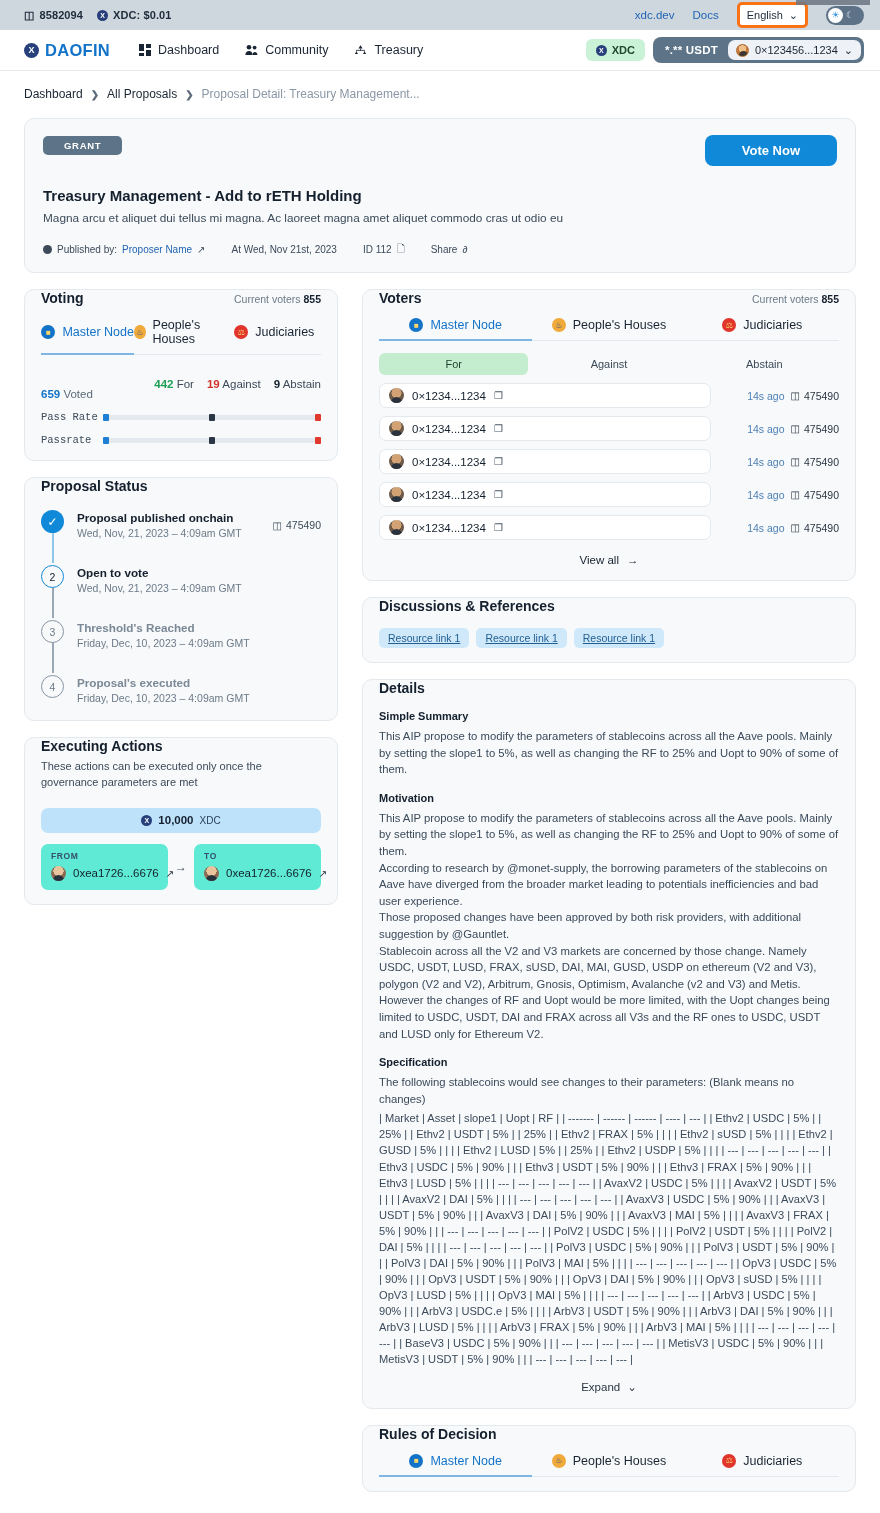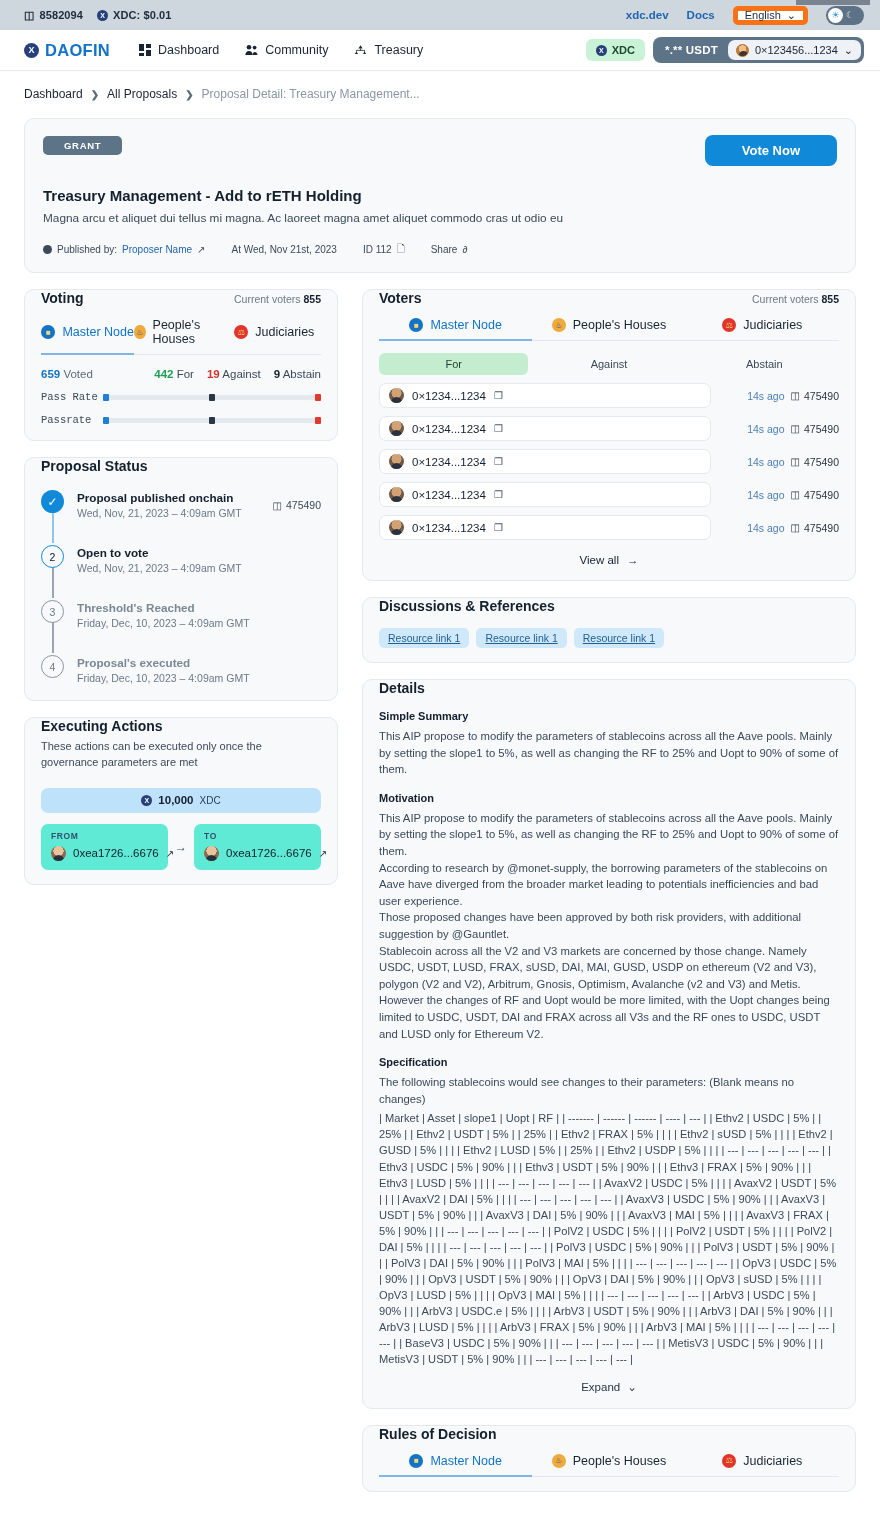--- a/index.html
+++ b/index.html
@@ -24,24 +24,24 @@
     display: flex;
     align-items: center;
     padding: 0 16px 0 24px;
     font-size: 11.5px;
     color: #1d2b3a;
     position: relative;
   }
   .sb-left { display: flex; align-items: center; gap: 14px; }
   .sb-chunk { display: flex; align-items: center; gap: 5px; font-weight: 700; font-size: 11px; letter-spacing: .1px;}
   .sb-right { margin-left: auto; display: flex; align-items: center; gap: 18px; }
-  .sb-link { color: #2265b3; font-size: 11.5px; text-decoration: none; font-weight: bold; }
+  .sb-link { color: #2265b3; font-size: 11.5px; text-decoration: none; }
   .lang-select {
-    background: #fff; border: 5px solid #f97316; border-radius: 5px;
-    height: 19px; display: flex; align-items: center; gap: 6px;
+    background: #fff; border: 3px solid #f97316; border-radius: 5px;
+    height: 26px; display: flex; align-items: center; gap: 6px;
     padding: 0 7px; font-size: 11px; color: #1d2b3a;
   }
   .theme-toggle {
     width: 38px; height: 19px; border-radius: 10px; background: #5d7286;
     display: flex; align-items: center; padding: 2px; gap: 2px; position: relative;
   }
   .theme-knob {
     width: 15px; height: 15px; border-radius: 50%; background: #fff;
     display: flex; align-items: center; justify-content: center;
     font-size: 9px; color: #2b8fe0;
@@ -160,21 +160,21 @@
   .tab.active::after {
     content:""; position:absolute; left:0; right:0; bottom:-1px; height:2px; background:#7fb6e4;
   }
   .tab-ico { width:14px;height:14px;border-radius:50%;display:inline-flex;align-items:center;justify-content:center;font-size:8px;}
   .ti-mn { background:#1273c9; color:#ffd76a; }
   .ti-ph { background:#f0a93b; color:#2b4f8a; }
   .ti-ju { background:#e0342d; color:#ffd76a; }
 
   
   .vote-stats { display:flex; align-items:center; padding-top:13px; font-size:11.5px;}
-  .vs-left { color:#5d6b7a; }
+  .vs-left { color:#5d6b7a;margin-top:20px; }
   .vs-left b { color:#1273c9; }
   .vs-right { margin-left:auto; display:flex; gap:13px; }
   .vs-for b { color:#1e9e54; } .vs-for { color:#3c4a5a; }
   .vs-ag b { color:#d2342c; } .vs-ag { color:#3c4a5a; }
   .vs-ab b { color:#14202e; } .vs-ab { color:#3c4a5a; }
 
   .rate-row { display:flex; align-items:center; margin-top:11px; font-size:10.5px; color:#3c4a5a; }
   .rate-label { width:62px; flex:none;font-family:Liberation Mono, monospace; }
   .slider { position:relative; flex:1; height:5px; background:#e3e9ee; border-radius:3px; }
   .s-dot { position:absolute; top:-1px; width:6px; height:7px; border-radius:1px; }

